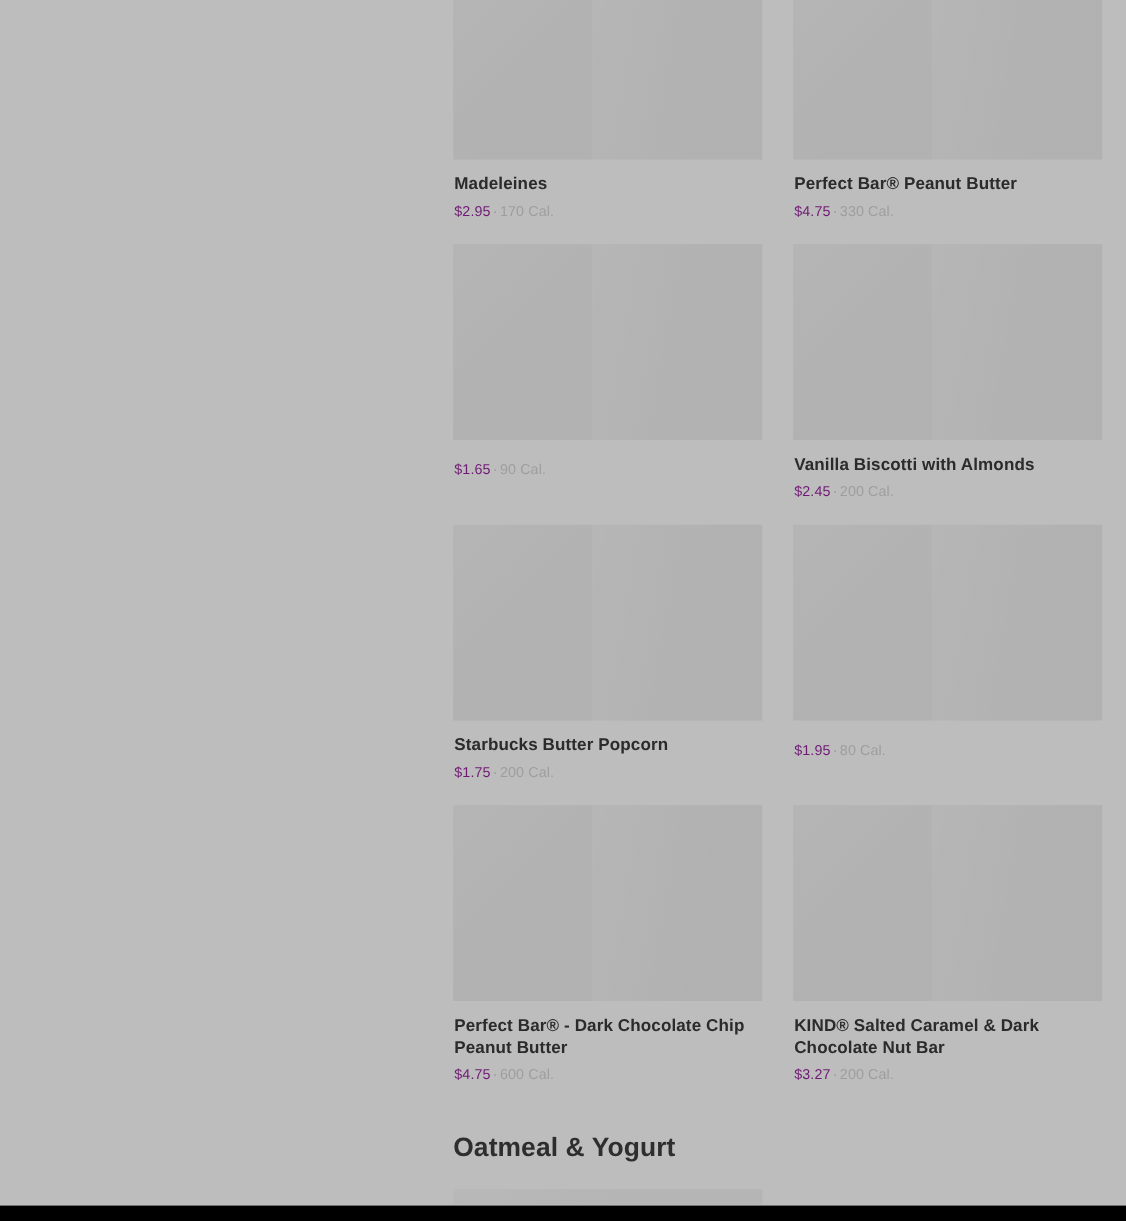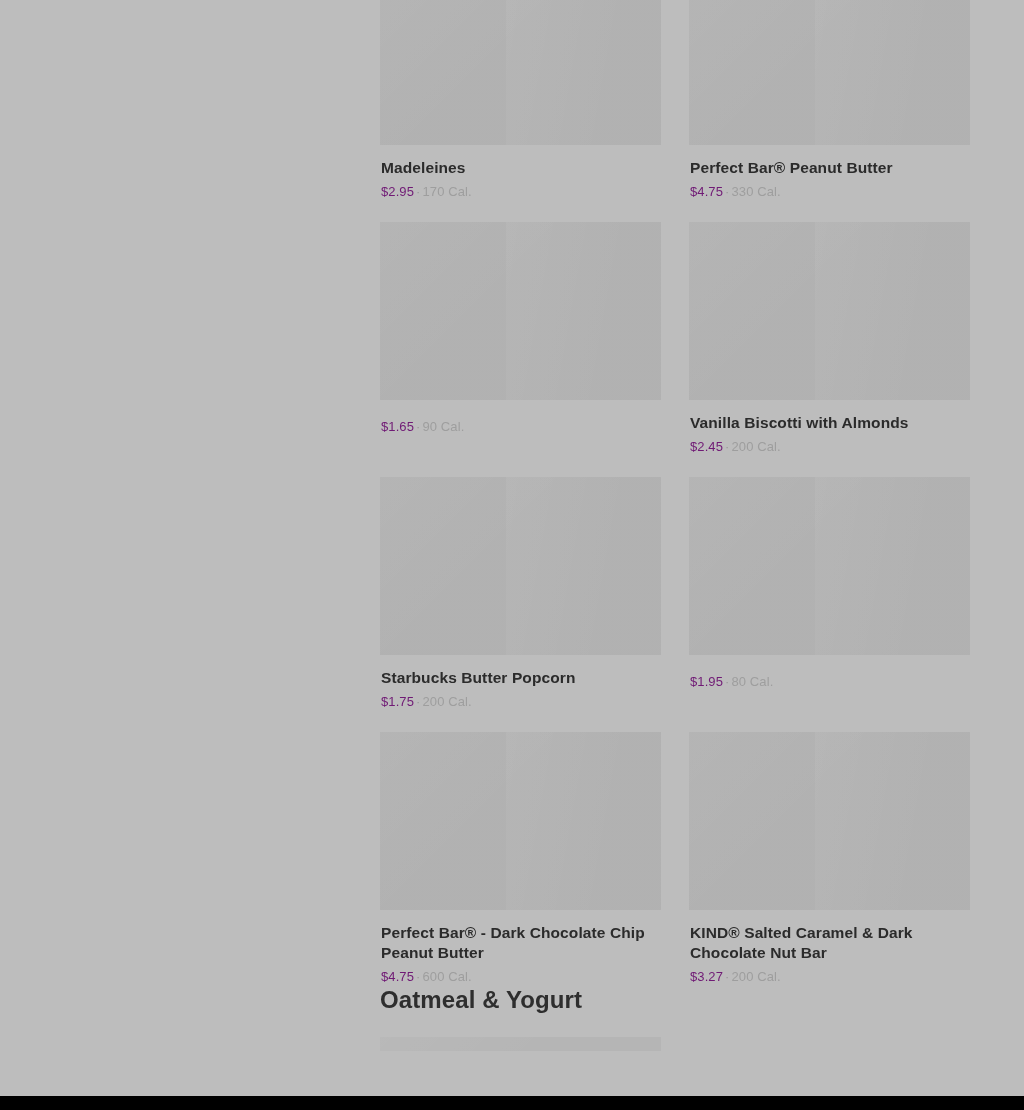--- a/index.html
+++ b/index.html
@@ -40,21 +40,21 @@
     left: 986px;
     top: 0;
     width: 38px;
     height: 1096px;
     background: #bdbdbd;
   }
 
   
   .content {
     position: absolute;
-    left: 380px;
+    left: 412px;
     top: 0;
     width: 590px;
     height: 784px;
   }
 
   .grid {
     display: flex;
     flex-wrap: wrap;
     column-gap: 28px;
     row-gap: 0;
@@ -132,20 +132,21 @@
   }
 
   
   .row-gap-22 { margin-top: 22px; }
 
   .section-heading {
     font-size: 24px;
     font-weight: bold;
     color: #2e2e2e;
     letter-spacing: 0.1px;
+    margin-top: 44px;
     line-height: 30px;
   }
 
   .trailing-thumb {
     margin-top: 22px;
     width: 281px;
     height: 14px;
     background: #b5b5b5;
     background-image: linear-gradient(135deg, rgba(255,255,255,0.05) 0%, rgba(255,255,255,0) 60%);
     overflow: hidden;

